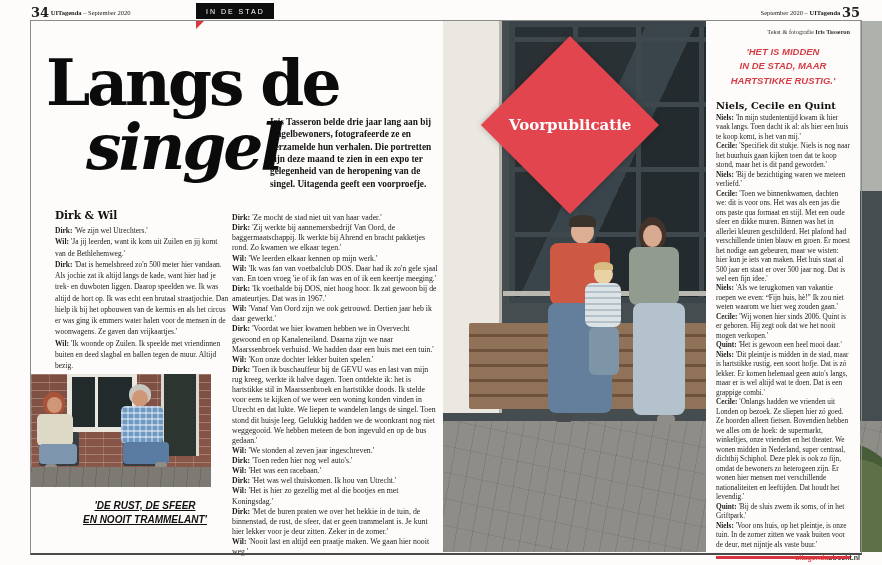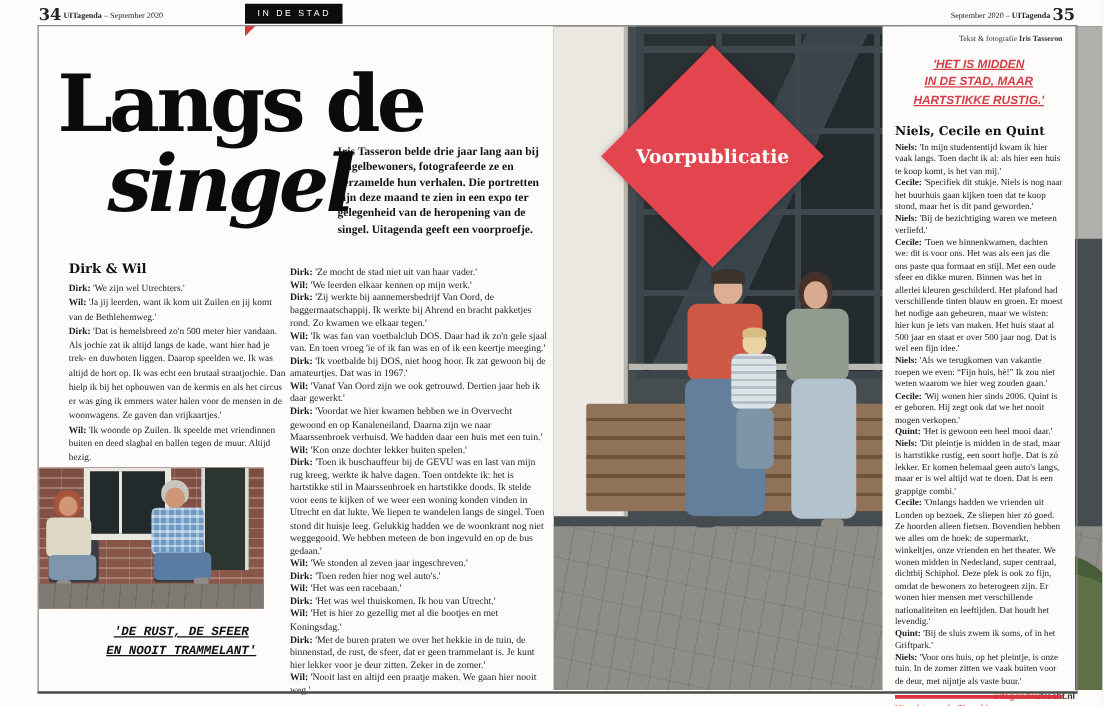--- a/index.html
+++ b/index.html
@@ -33,21 +33,21 @@
   .col-heading{font-family:"DejaVu Serif",serif;font-weight:bold;font-size:10.5px;margin:0 0 3px 0;color:#111;}
   .h1pos{position:absolute;left:55px;top:209px;}
   .col1{position:absolute;left:55px;top:225px;width:174px;}
   .col1 .dline{font-size:7.5px;line-height:1.5;}
   .col2{position:absolute;left:232px;top:213px;width:206px;}
   .dline{margin:0;color:#1c1c1c;font-size:7.8px;line-height:1.3;}
   .dline b{font-weight:bold;text-align:center;}
   .pull-quote{position:absolute;left:50px;top:499px;width:190px;text-align:center;
               font-family:"Liberation Sans",sans-serif;font-weight:bold;font-style:italic;
               font-size:10px;line-height:1.35;color:#101010;}
-  .pull-quote span{text-decoration:underline;font-family:Liberation Mono, monospace;}
+  .pull-quote span{text-decoration:underline;}
 
   
   .lphoto{position:absolute;left:31px;top:374px;width:180px;height:113px;overflow:hidden;z-index:1;
           background:
             repeating-linear-gradient(0deg,rgba(235,220,205,.30) 0 1px,transparent 1px 8px),
             repeating-linear-gradient(90deg,rgba(235,220,205,.20) 0 1px,transparent 1px 18px),
             linear-gradient(180deg,#7c4e42,#8d5a4b);}
   .lp-window{position:absolute;left:36px;top:0;width:60px;height:50px;background:#222a2c;
              border:5px solid #e9e7e0;border-top-width:3px;
              background-image:linear-gradient(90deg,transparent 0 23px,#e9e7e0 23px 26px,transparent 26px);}
@@ -96,21 +96,21 @@
   .diamond span{transform:rotate(-45deg);color:#fff;font-family:"DejaVu Serif",serif;
                 font-weight:bold;font-size:15px;white-space:nowrap;}
 
   
   .panel{position:absolute;left:706px;top:21px;width:154px;height:531px;background:#fdfcfa;z-index:3;
          box-sizing:border-box;padding:7px 10px 6px 10px;}
   .credit{font-size:6.3px;text-align:right;color:#333;margin:0 0 10px 0;}
   .credit b{font-weight:bold;}
   .rquote{text-align:center;font-family:"Liberation Sans",sans-serif;font-weight:bold;font-style:italic;
           font-size:9.5px;line-height:1.5;color:#d63e47;margin:0 0 12px 0;}
-  .rquote span{text-decoration:underline;}
+  .rquote span{}
   .rheading{font-family:"DejaVu Serif",serif;font-weight:bold;font-size:9.8px;margin:0 0 2px 0;color:#111;}
   .rdialogue .dline{font-size:7.3px;line-height:1.3;}
 
   .expo{margin-top:7px;}
   .expo-bar{height:3px;background:#d9333d;margin-bottom:4px;}
   .expo-body{margin:0;font-family:"Liberation Sans",sans-serif;font-weight:bold;font-size:6.9px;
              line-height:1.4;color:#e25544;}
 
   .site-footer{position:absolute;right:22px;top:554px;font-family:"Liberation Sans",sans-serif;
                font-weight:bold;font-size:7px;}
@@ -213,23 +213,23 @@
   <div class="pull-quote">
     <span>'DE RUST, DE SFEER</span><br>
     <span>EN NOOIT TRAMMELANT'</span>
   </div>
 
   <div class="col2">
 
 
       <p class="dline"><b class="spk">Dirk:</b> <span>'Ze mocht de stad niet uit van haar vader.'</span></p>
 
+      <p class="dline"><b class="spk">Dirk:</b> <span>'Zij werkte bij aannemersbedrijf Van Oord, de baggermaatschappij. Ik werkte bij Ahrend en bracht pakketjes rond. Zo kwamen we elkaar tegen.'</span></p>
+
       <p class="dline"><b class="spk">Wil:</b> <span>'We leerden elkaar kennen op mijn werk.'</span></p>
-
-      <p class="dline"><b class="spk">Dirk:</b> <span>'Zij werkte bij aannemersbedrijf Van Oord, de baggermaatschappij. Ik werkte bij Ahrend en bracht pakketjes rond. Zo kwamen we elkaar tegen.'</span></p>
 
       <p class="dline"><b class="spk">Wil:</b> <span>'Ik was fan van voetbalclub DOS. Daar had ik zo'n gele sjaal van. En toen vroeg 'ie of ik fan was en of ik een keertje meeging.'</span></p>
 
       <p class="dline"><b class="spk">Dirk:</b> <span>'Ik voetbalde bij DOS, niet hoog hoor. Ik zat gewoon bij de amateurtjes. Dat was in 1967.'</span></p>
 
       <p class="dline"><b class="spk">Wil:</b> <span>'Vanaf Van Oord zijn we ook getrouwd. Dertien jaar heb ik daar gewerkt.'</span></p>
 
       <p class="dline"><b class="spk">Dirk:</b> <span>'Voordat we hier kwamen hebben we in Overvecht gewoond en op Kanaleneiland. Daarna zijn we naar Maarssenbroek verhuisd. We hadden daar een huis met een tuin.'</span></p>
 
       <p class="dline"><b class="spk">Wil:</b> <span>'Kon onze dochter lekker buiten spelen.'</span></p>

